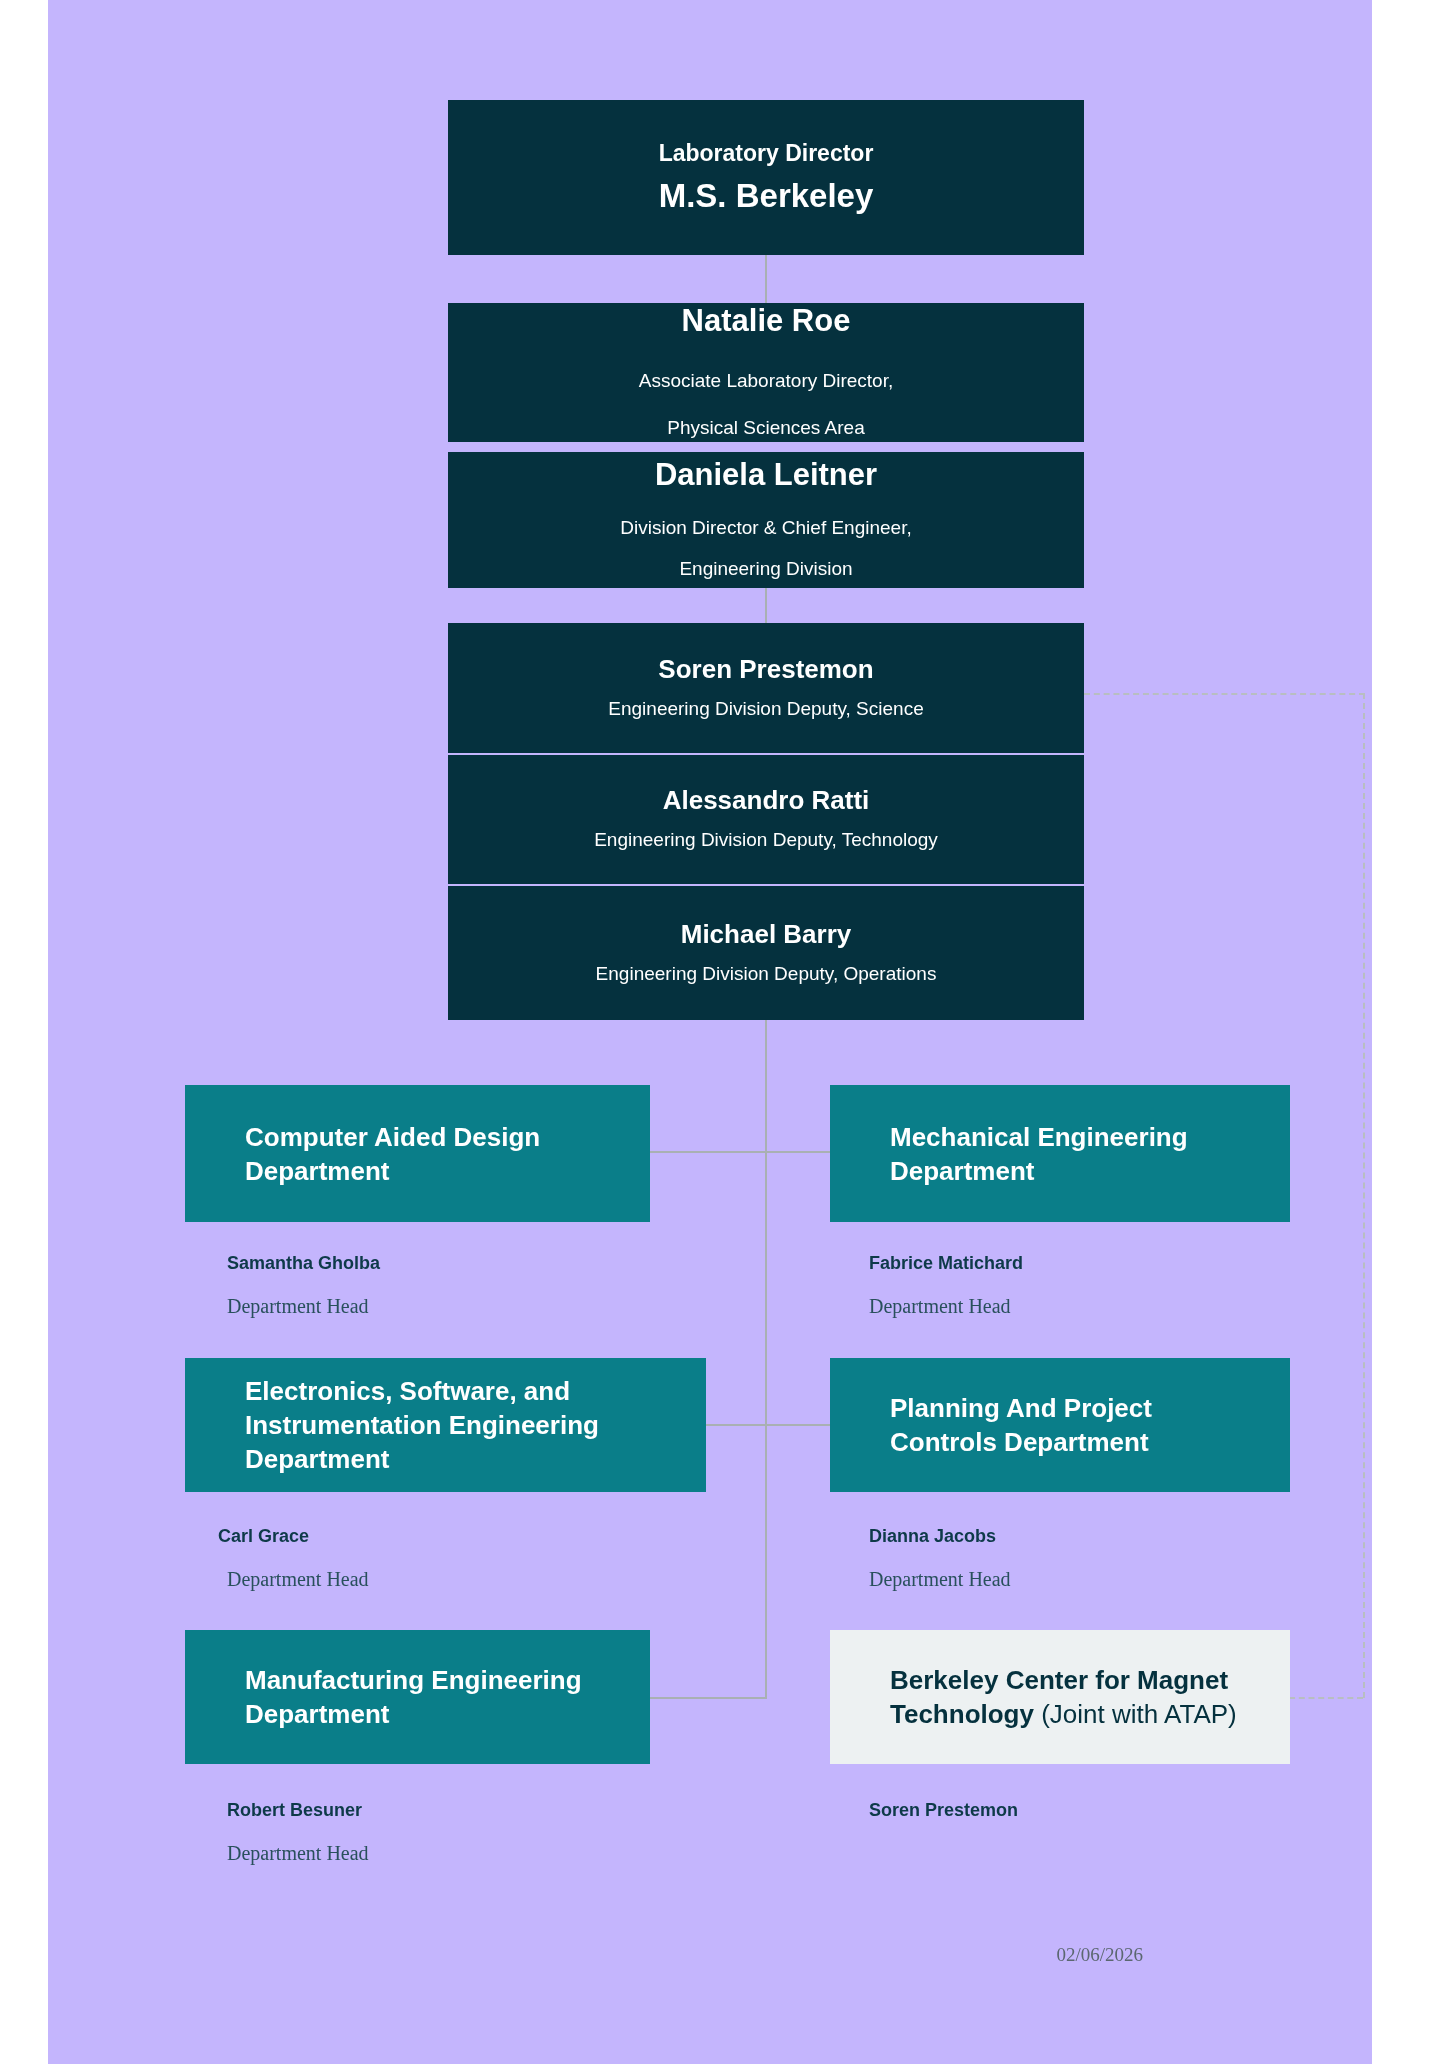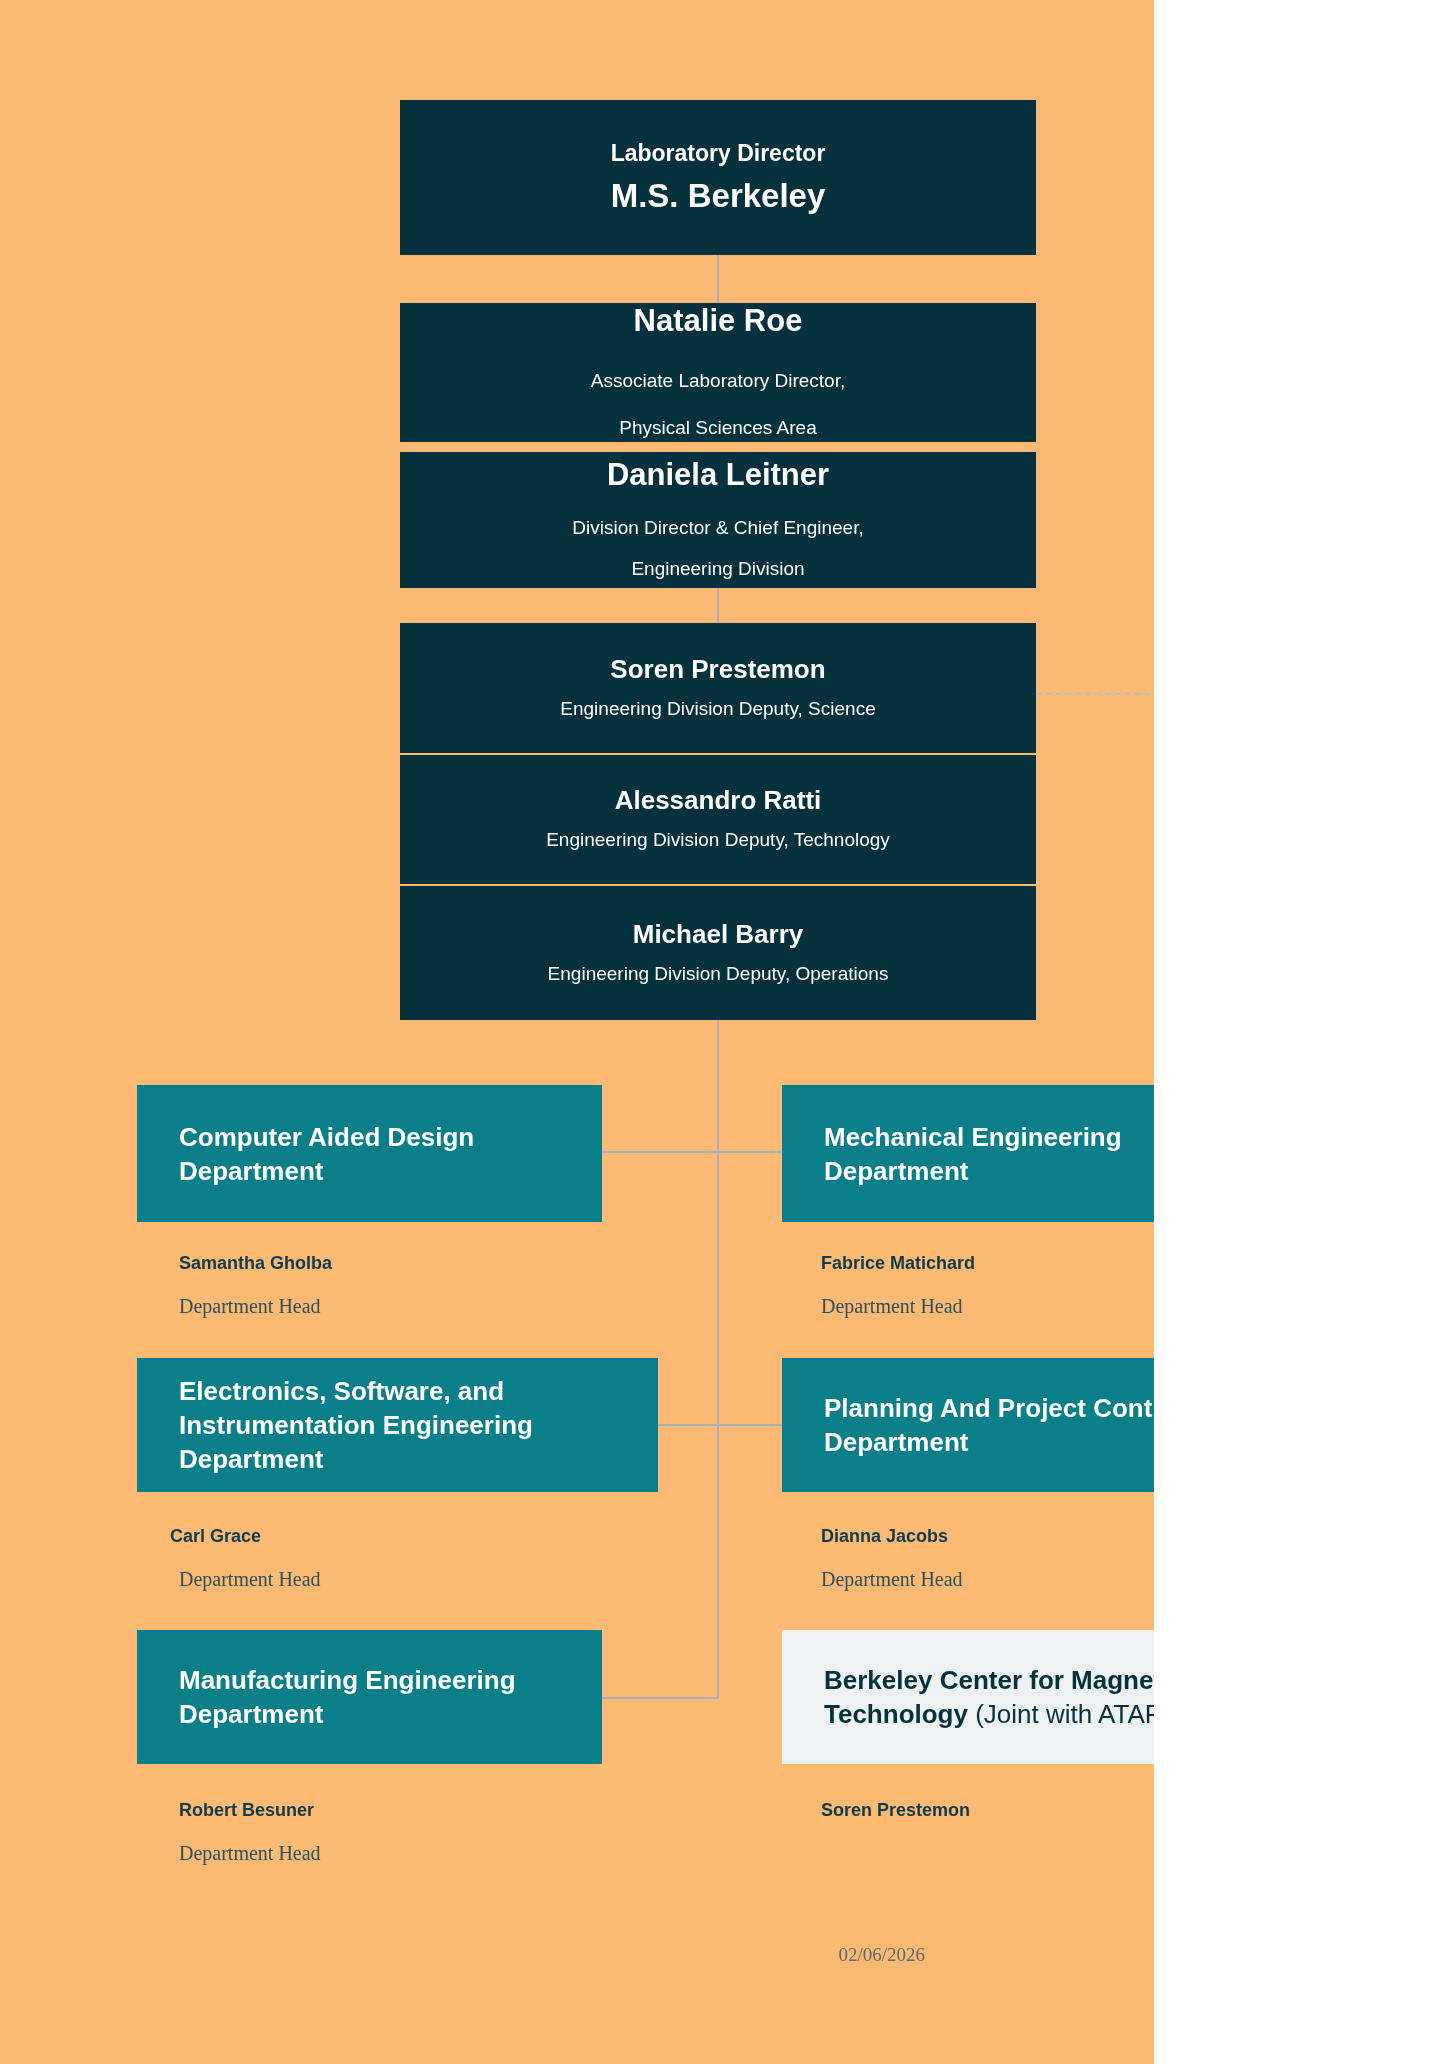--- a/index.html
+++ b/index.html
@@ -1,39 +1,39 @@
 <!DOCTYPE html>
 <html><head>
 <meta charset="utf-8">
 <style>
   html,body{margin:0;padding:0;background:#ffffff;}
   .canvas{
-    position:relative;width:1154px;height:2064px;background:#fdba74;
-    font-family:"Liberation Sans",sans-serif;overflow:hidden;
+    position:relative;width:1324px;height:2064px;background:#c4b5fd;
+    font-family:"Liberation Sans",sans-serif;overflow:hidden;margin-left:48px;
   }
   
   .vline{position:absolute;width:2px;background:#a9b0b3;}
   .hline{position:absolute;height:2px;background:#a9b0b3;}
   .dash-v{position:absolute;width:0;border-left:2px dashed #b8bec1;}
   .dash-h{position:absolute;height:0;border-top:2px dashed #b8bec1;}
   
   .navy{
     position:absolute;left:400px;width:636px;background:#05313e;color:#ffffff;
     display:flex;flex-direction:column;justify-content:center;align-items:center;
     text-align:center;box-sizing:border-box;
   }
   .nv-title{font-size:23px;font-weight:bold;margin-bottom:10px;}
   .nv-name-xl{font-size:33px;font-weight:bold;}
   .nv-name-lg{font-size:31px;font-weight:bold;margin-bottom:8px;}
   .nv-name-md{font-size:26px;font-weight:bold;margin-bottom:9px;}
   .nv-role{font-size:19px;line-height:29px;}
   
   .dept{
     position:absolute;display:flex;align-items:center;
-    box-sizing:border-box;padding-left:42px;padding-right:28px;
+    box-sizing:border-box;padding-left:60px;padding-right:28px;
   }
   .teal{background:#0a7e89;color:#ffffff;}
   .light{background:#edf1f2;color:#05313e;}
   .dept-title{font-size:26px;line-height:34px;font-weight:bold;text-align:left;}
   .dept-title .reg{font-weight:normal;}
   
   .head-name{position:absolute;font-size:18px;font-weight:bold;color:#0e3a49;}
   .head-role{
     position:absolute;font-family:"Liberation Serif",serif;
     font-size:20px;color:#29505c;

